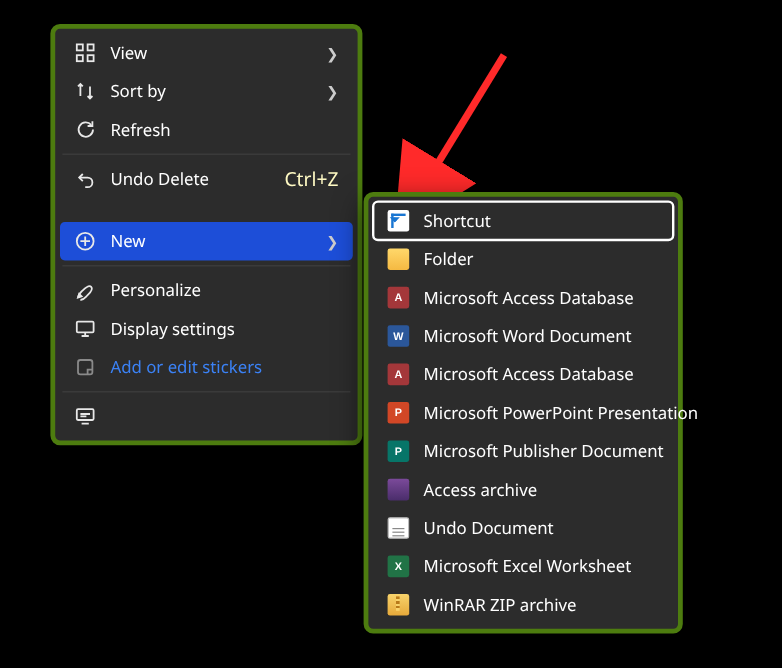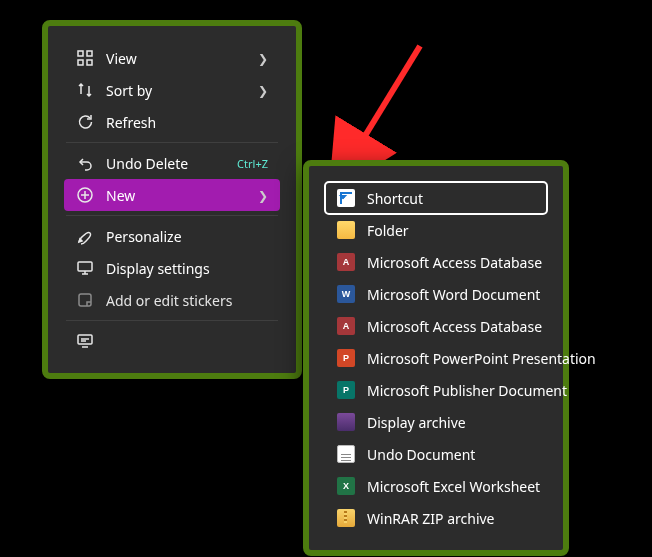--- a/index.html
+++ b/index.html
@@ -9,56 +9,56 @@
     background: #000;
     font-family: "Segoe UI", system-ui, sans-serif;
     font-size: 14px;
     color: #fff;
     position: relative;
     overflow: hidden;
   }
   .menu {
     position: absolute;
     background: #2c2c2c;
-    border: 6px solid #4d7c0f;
+    border: 4px solid #4d7c0f;
     border-radius: 8px;
     box-shadow: 0 8px 24px rgba(0,0,0,0.6);
-    padding: 16px;
+    padding: 4px;
   }
   .primary { left: 42px; top: 20px; width: 260px; }
   .submenu { left: 303px; top: 160px; width: 266px; }
   .item {
     display: flex;
     align-items: center;
     gap: 12px;
     height: 32px;
     padding: 0 12px;
     border-radius: 4px;
     color: #fff;
     position: relative;
     cursor: default;
   }
-  .item.disabled { color: #e5e5e5; }
-  .item.hover { background: #a21caf; }
+  .item.disabled { color: #3b82f6; }
+  .item.hover { background: #1d4ed8; margin-top: 20px; }
   .item.highlight {
     background: #2c2c2c;
     outline: 2px solid #ffffff;
     outline-offset: -1px;
     border-radius: 4px;
   }
   .icon {
     width: 18px;
     height: 18px;
     display: flex;
     align-items: center;
     justify-content: center;
     flex-shrink: 0;
   }
   .label { flex: 1; white-space: nowrap; }
-  .accel { color: #5eead4; font-size: 11px; }
+  .accel { color: #fef9c3; font-size: 16px; }
   .chev { color: #ccc; font-size: 12px; margin-left: auto; }
   .sep {
     height: 1px;
     background: #3f3f3f;
     margin: 4px 2px;
   }
   
   .fi {
     width: 18px; height: 18px;
     border-radius: 2px;
@@ -268,21 +268,21 @@
     <span class="icon">
         <span class="fi fi-pub">P</span>
       </span>
     <span class="label">Microsoft Publisher Document</span>
   </div>
 
   <div class="item">
     <span class="icon">
         <span class="fi fi-rar"></span>
       </span>
-    <span class="label">Display archive</span>
+    <span class="label">Access archive</span>
   </div>
 
   <div class="item">
     <span class="icon">
         <span class="fi fi-txt"></span>
       </span>
     <span class="label">Undo Document</span>
   </div>
 
   <div class="item">

